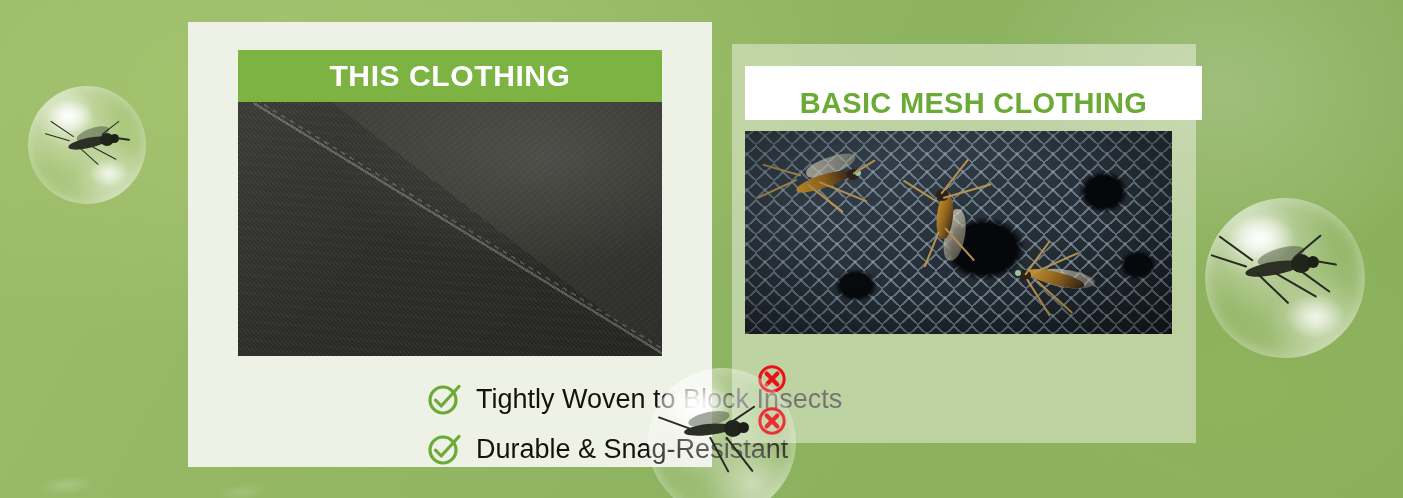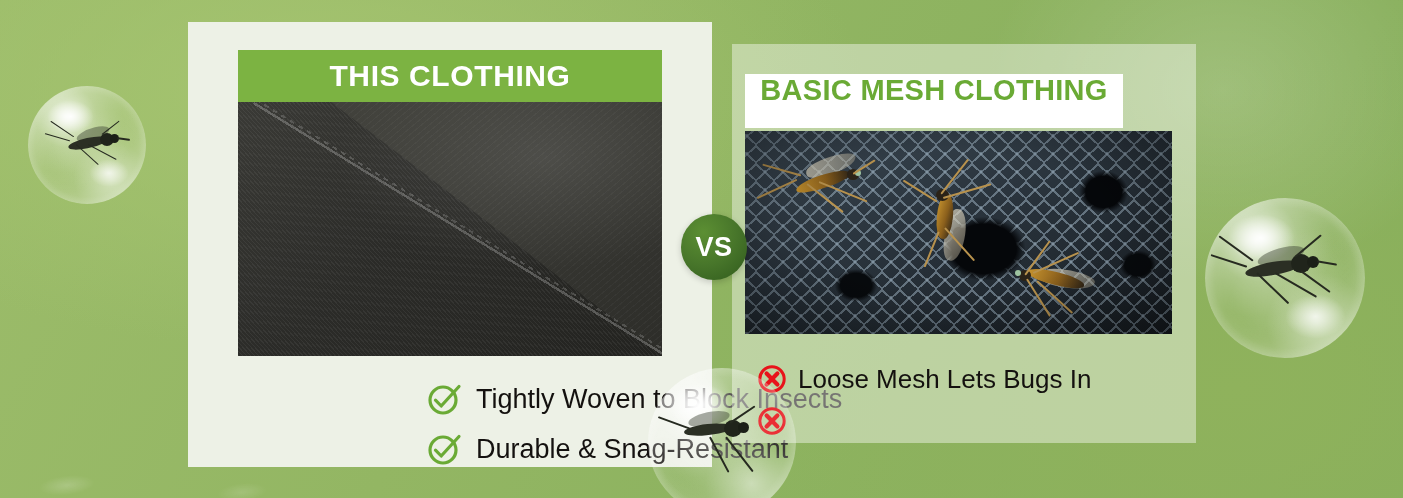--- a/index.html
+++ b/index.html
@@ -107,22 +107,22 @@
     position:absolute;inset:0;
     background:radial-gradient(ellipse 300px 160px at 72% 22%, rgba(255,255,255,.10), rgba(255,255,255,0) 70%);
   }
 
   
   #right-card{
     position:absolute;left:732px;top:44px;width:464px;height:399px;
     background:rgba(255,255,255,.42);
   }
   #right-header{
-    position:absolute;left:745px;top:74px;width:378px;height:54px;
-    background:#ffffff;display:flex;align-items:flex-start;justify-content:center;
+    position:absolute;left:745px;top:66px;width:457px;height:54px;
+    background:#ffffff;display:flex;align-items:flex-end;justify-content:center;
   }
   #right-header .t{
     color:#6aaa35;font-weight:bold;font-size:29px;letter-spacing:.3px;
     font-family:"Liberation Sans", sans-serif;white-space:nowrap;
   }
   #right-photo{
     position:absolute;left:745px;top:131px;width:427px;height:203px;overflow:hidden;
     background:#14181c;
   }
   
@@ -274,35 +274,31 @@
   </div>
 
   <div class="list" id="right-list">
     <div class="li">
       <span class="ico">
         <svg width="30" height="30" viewBox="0 0 30 30">
           <circle cx="15" cy="15" r="12.2" fill="none" stroke="#e8131a" stroke-width="3"></circle>
           <path d="M9.6 9.6 L20.4 20.4 M20.4 9.6 L9.6 20.4" stroke="#e8131a" stroke-width="4.2" stroke-linecap="round"></path>
         </svg>
       </span>
-      <span class="txt">Loose Mesh Lets Bugs In</span>
     </div>
     <div class="li">
       <span class="ico">
         <svg width="30" height="30" viewBox="0 0 30 30">
           <circle cx="15" cy="15" r="12.2" fill="none" stroke="#e8131a" stroke-width="3"></circle>
           <path d="M9.6 9.6 L20.4 20.4 M20.4 9.6 L9.6 20.4" stroke="#e8131a" stroke-width="4.2" stroke-linecap="round"></path>
         </svg>
       </span>
     </div>
   </div>
 
-  <div id="vs-badge">
-    <span class="t">VS</span>
-  </div>
 
   <div class="bubble" style="left:28px;top:86px;width:118px;height:118px;">
     <div class="shine" style="left:16%;top:12%;width:40%;height:28%;"></div>
     <div class="shine" style="left:52%;top:62%;width:34%;height:24%;opacity:.75;"></div>
     <div class="mosq" style="left:18px;top:32px;width:86px;height:56px;">
       <div class="wing" style="left:30px;top:10px;width:34px;height:12px;transform:rotate(-14deg);"></div>
       <div class="body" style="left:22px;top:20px;width:40px;height:10px;transform:rotate(-12deg);"></div>
       <div class="thorax" style="left:54px;top:15px;width:14px;height:13px;"></div>
       <div class="head" style="left:64px;top:16px;width:9px;height:9px;"></div>
       <div class="prob" style="left:71px;top:20px;width:13px;height:1.6px;transform:rotate(8deg);"></div>

